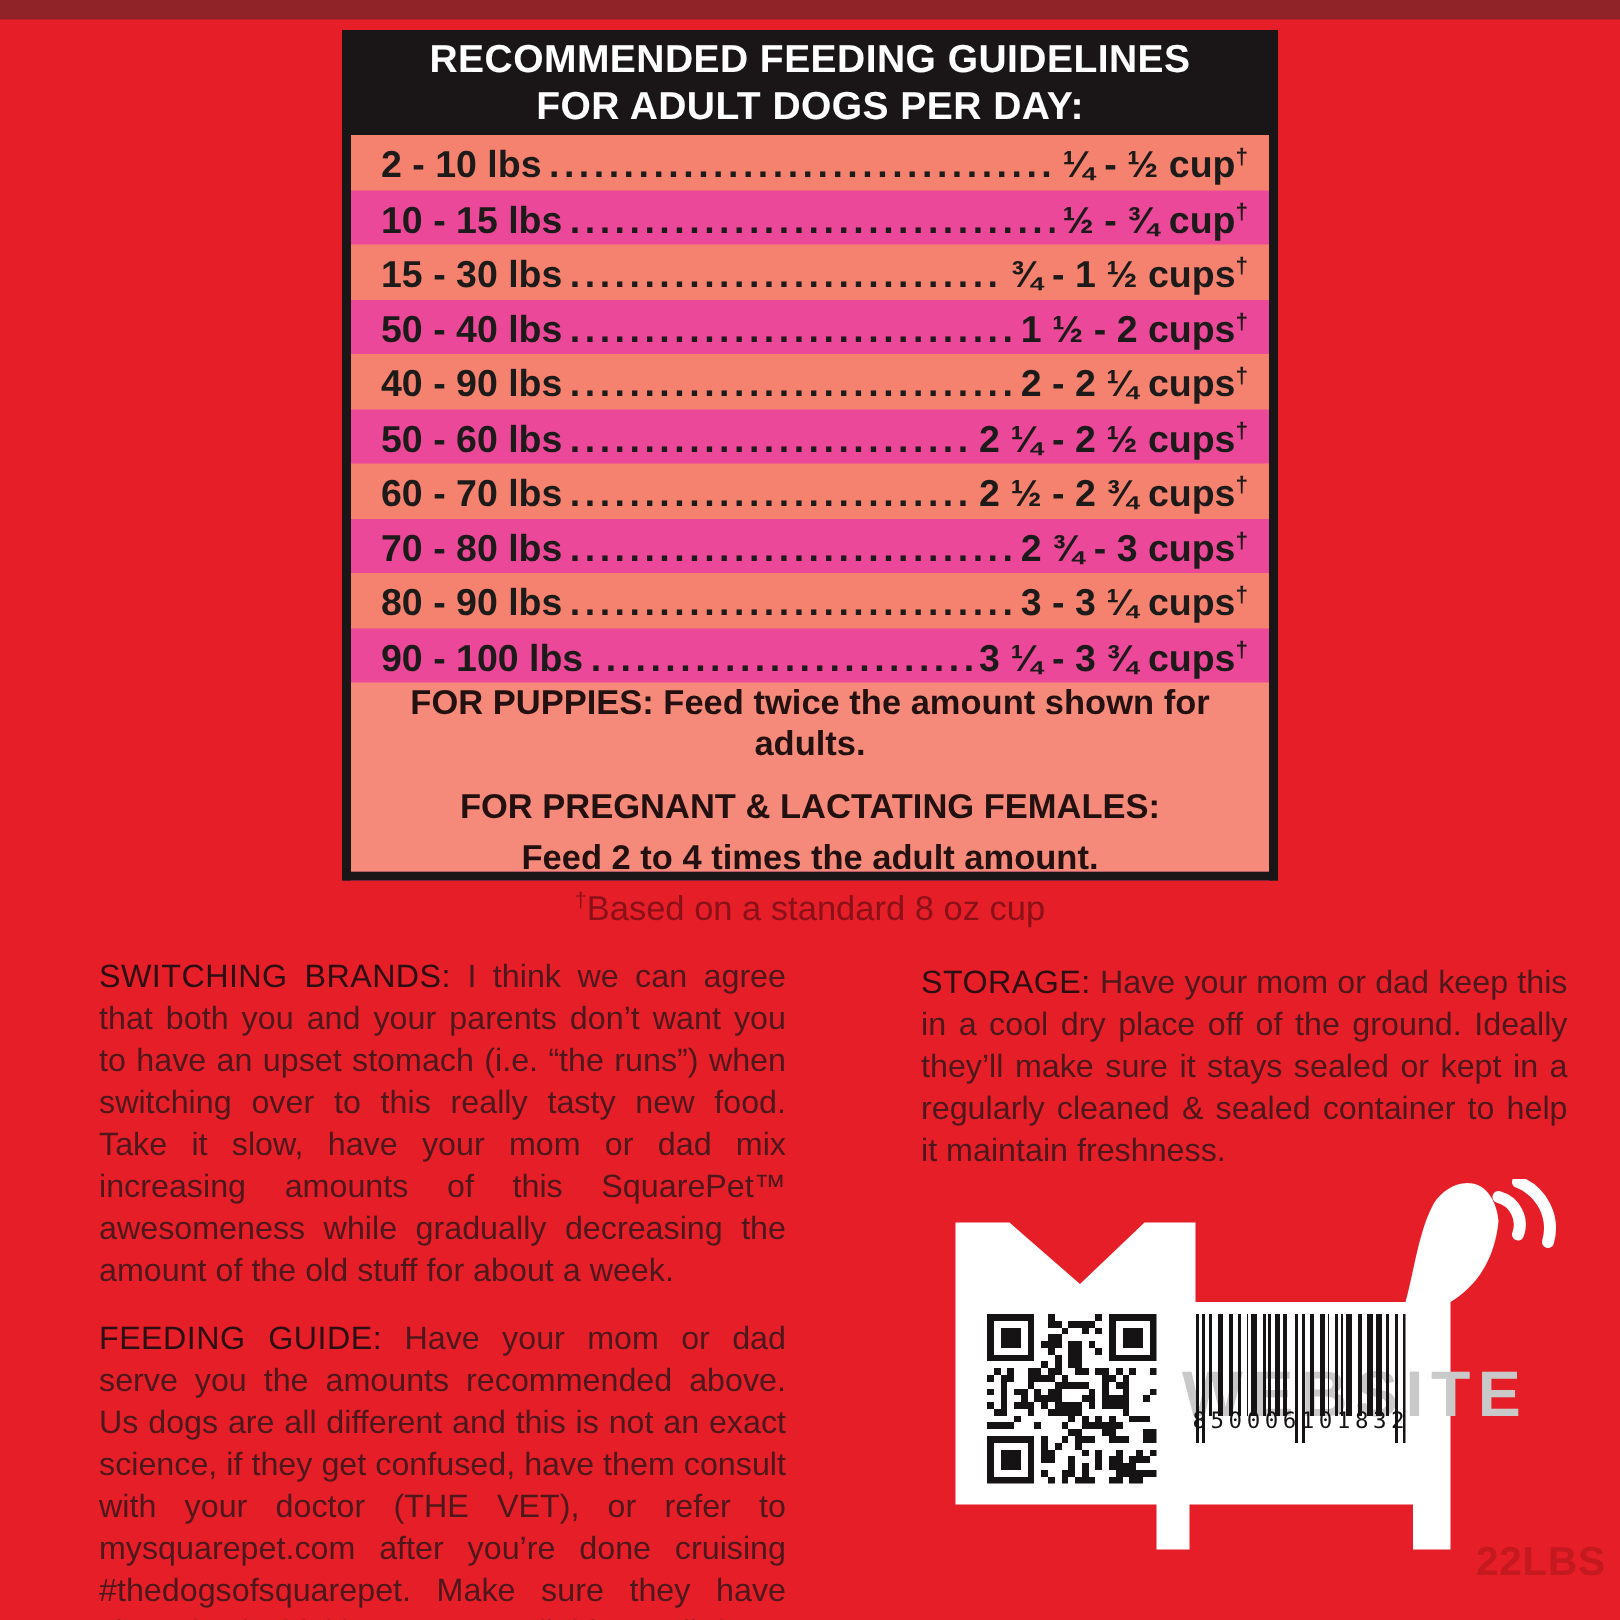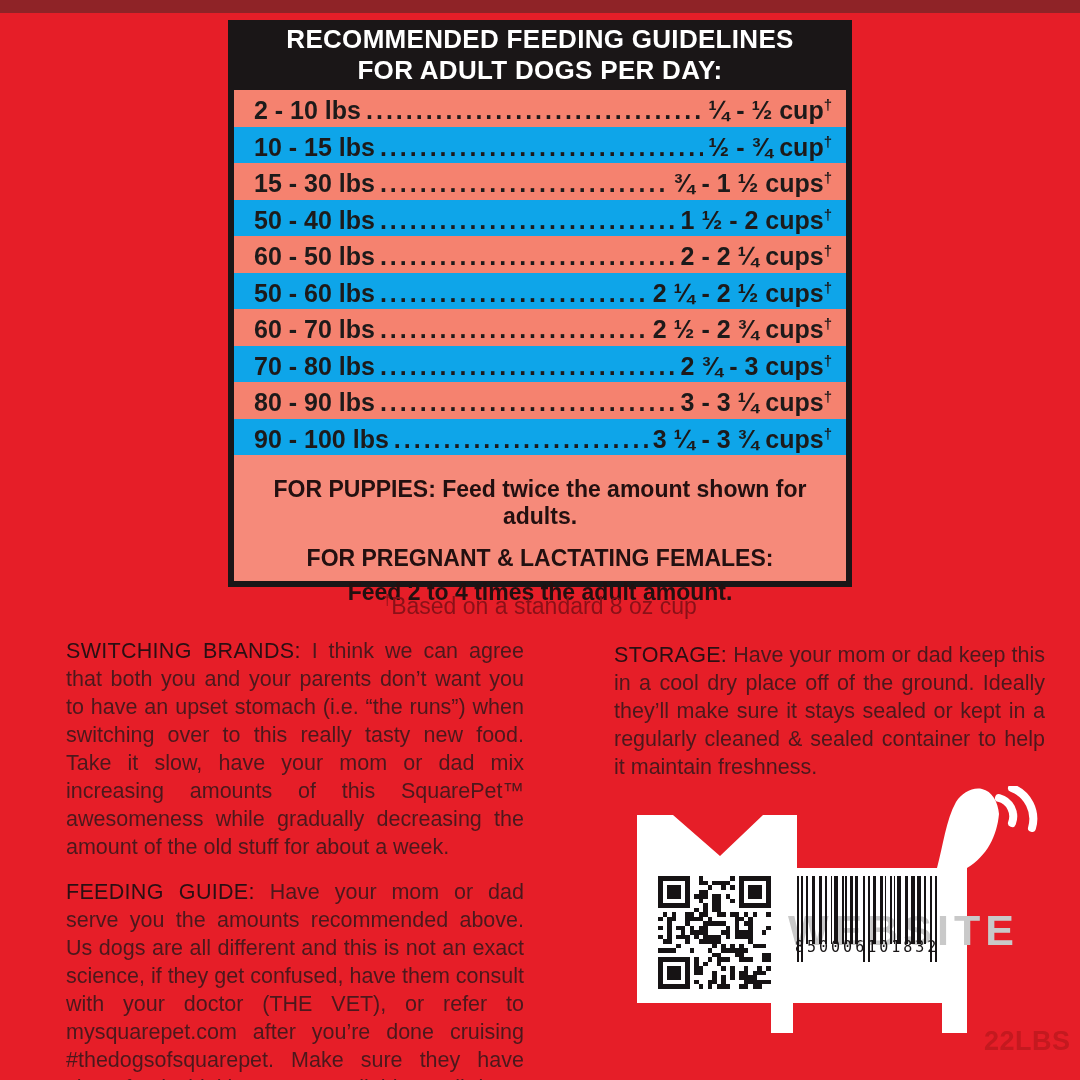--- a/index.html
+++ b/index.html
@@ -11,36 +11,36 @@
   }
   .top-strip { position:absolute; left:0; top:0; width:1080px; height:13px; background:#8F2327; }
 
   
   .table-wrap { position:absolute; left:228px; top:20px; width:624px; }
   .table-header {
     height:70px; background:#1A1617; color:#fff;
     display:flex; flex-direction:column; justify-content:center; align-items:center;
     font-weight:700; font-size:26px; line-height:31px; letter-spacing:.3px; text-align:center;
   }
-  .table-body { border:6px solid #1A1617; border-top:none; background:#0ea5e9; }
+  .table-body { border:6px solid #1A1617; border-top:none; background:#ec4899; }
   .rows .row {
     height:36.5px; display:flex; align-items:baseline;
     padding:6px 14px 0 20px;
     font-weight:700; font-size:25px; color:#1d1a1a; white-space:nowrap;
   }
   .rows .row:nth-child(odd) { background:#F5826F; }
   .row .leader { flex:1; overflow:hidden; margin:0 5px; font-weight:700; }
   .row .leader::after {
     content:"................................................................................";
     letter-spacing:3px; color:#1d1a1a;
   }
   .row sup { font-size:60%; vertical-align:super; }
   .table-notes {
     background:#F68A7A; height:126px; text-align:center;
-    color:#231010; font-weight:700; padding-top:21px;
+    color:#231010; font-weight:700; 
   }
   .note-line1 { font-size:23px; }
   .note-line2 { font-size:23px; margin-top:15px; }
   .note-line3 { font-size:23px; margin-top:7px; }
   .footnote {
     position:absolute; left:228px; top:592px; width:624px; text-align:center;
     color:#8A1118; font-size:23px; font-weight:500;
   }
   .footnote sup { font-size:62%; }
 
@@ -98,21 +98,21 @@
           <span>15 - 30 lbs</span>
           <span class="leader"></span>
           <span><span>¾ - 1 ½ cups</span><sup>†</sup></span>
         </div>
       <div class="row">
           <span>50 - 40 lbs</span>
           <span class="leader"></span>
           <span><span>1 ½ - 2 cups</span><sup>†</sup></span>
         </div>
       <div class="row">
-          <span>60 - 50 lbs</span>
+          <span>40 - 90 lbs</span>
           <span class="leader"></span>
           <span><span>2 - 2 ¼ cups</span><sup>†</sup></span>
         </div>
       <div class="row">
           <span>50 - 60 lbs</span>
           <span class="leader"></span>
           <span><span>2 ¼ - 2 ½ cups</span><sup>†</sup></span>
         </div>
       <div class="row">
           <span>60 - 70 lbs</span>

